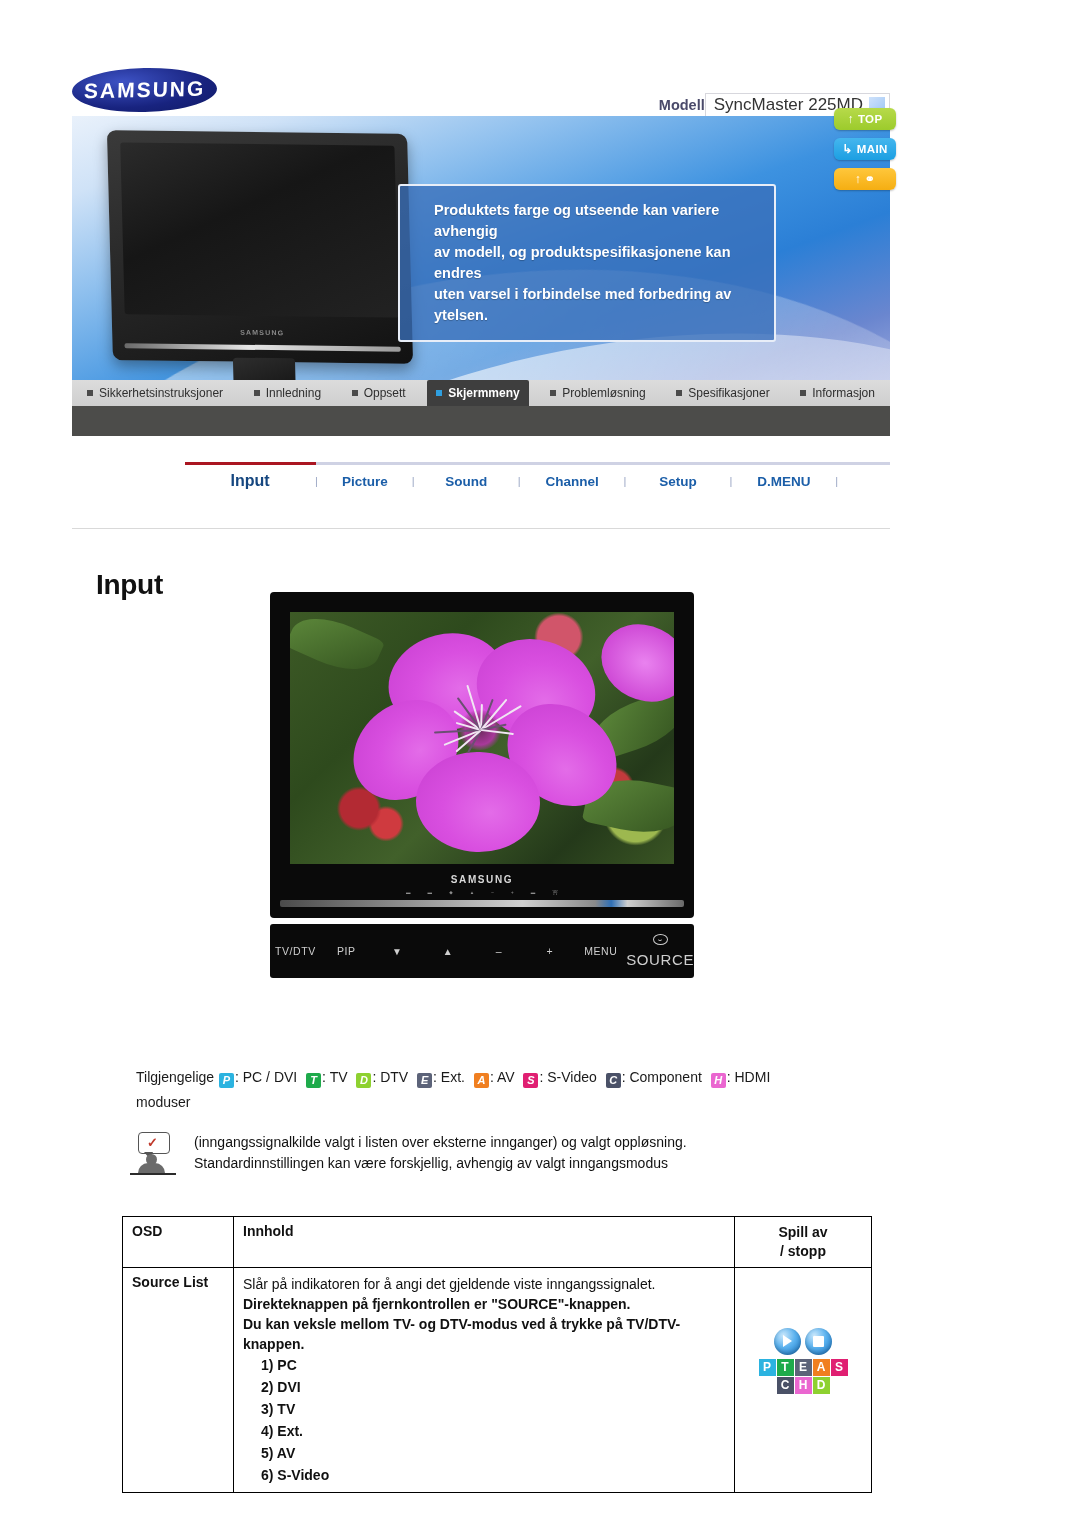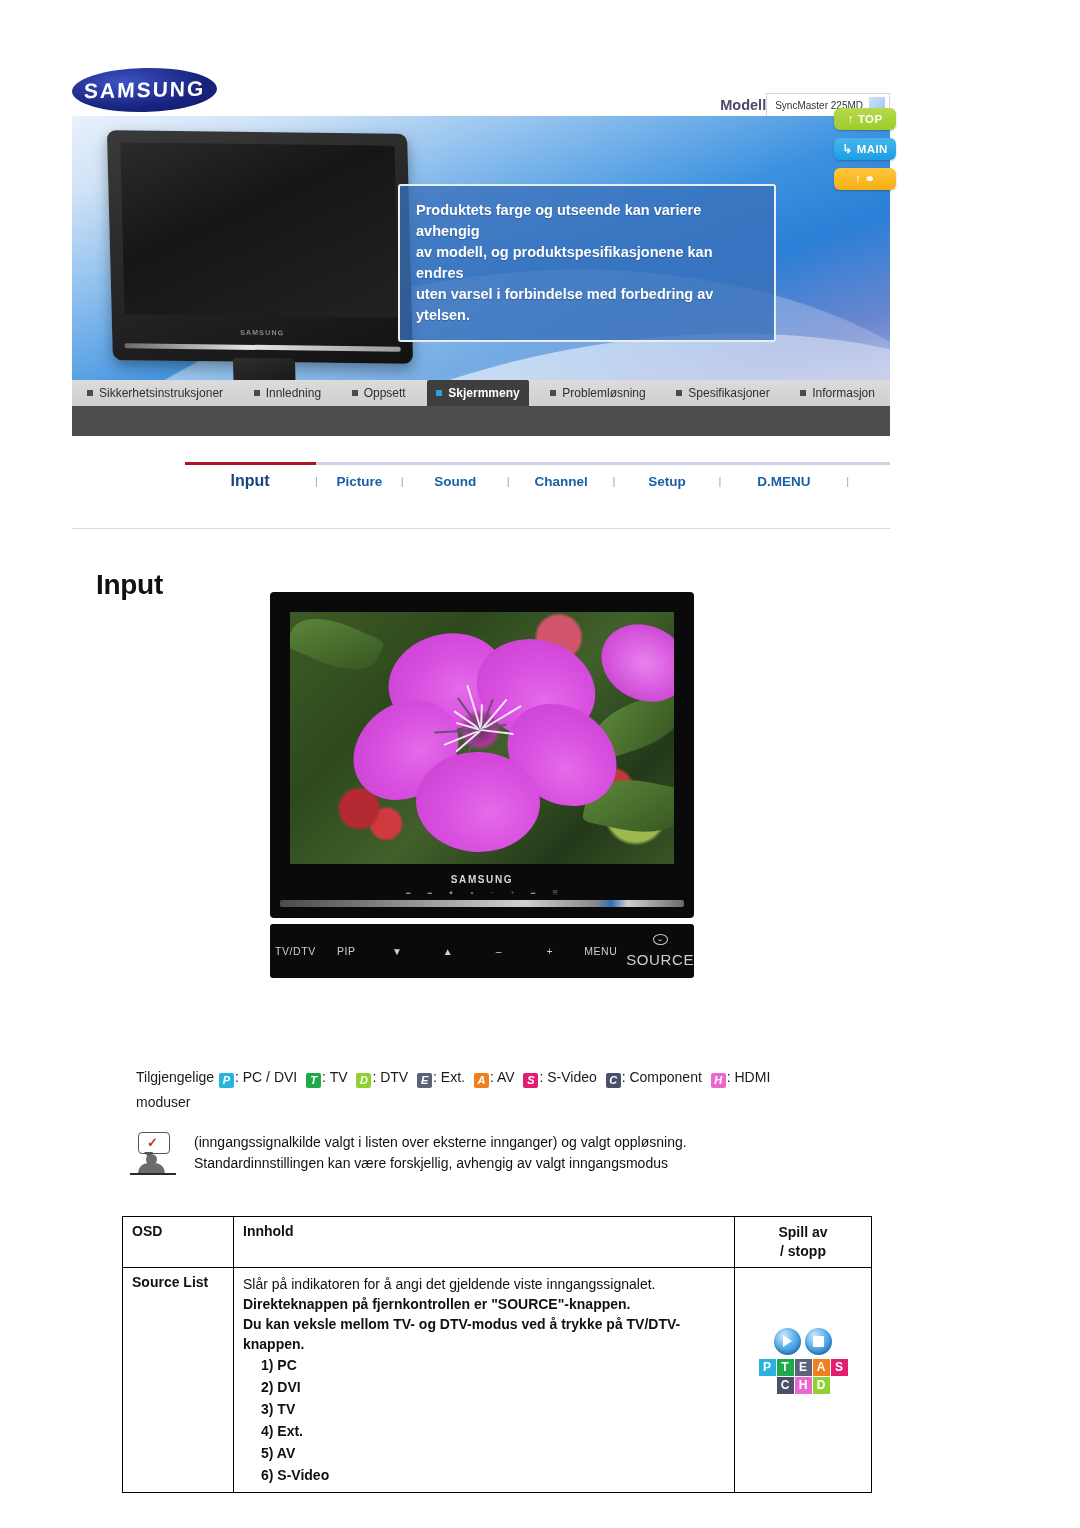--- a/index.html
+++ b/index.html
@@ -31,21 +31,21 @@
 
   .model-row{
     position:absolute;right:0px;top:32px;height:26px;
     display:flex;align-items:center;gap:0;
   }
   .model-label{font-size:14.5px;font-weight:bold;color:#4a4a6a;}
   .model-box{
     border:1px solid #d7d7dd;background:#fff;height:22px;
     display:flex;align-items:center;padding:0 4px 0 8px;gap:6px;
   }
-  .model-value{font-size:10px;color:#333;}
+  .model-value{font-size:17px;color:#333;}
   .model-swatch{width:16px;height:16px;background:linear-gradient(135deg,#cfe2fb,#9ec6f5);}
 
   .banner{
     position:absolute;left:0;top:56px;width:818px;height:264px;
     overflow:hidden;
     background:linear-gradient(160deg,#e9f1fb 0%,#cfe2f7 14%,#8fc0ee 32%,#3d92e0 55%,#2b7fd6 70%,#6a86cf 88%,#9aa8dd 100%);
   }
   .banner .swoosh{position:absolute;border-radius:50%;}
   .sw1{
     width:1100px;height:700px;left:-120px;top:160px;
@@ -87,21 +87,21 @@
   .mon-neck{
     position:absolute;left:120px;bottom:-30px;width:62px;height:34px;
     background:linear-gradient(160deg,#2e2e2e,#141414);border-radius:4px;
   }
 
   .notice{
     position:absolute;left:326px;top:68px;width:378px;
     background:rgba(58,112,186,.78);
     border:2px solid #e8eef8;
     border-radius:3px;
-    padding:14px 16px;
+    padding:14px 34px;
     box-sizing:border-box;
   }
   .notice p{
     margin:0;color:#fff;font-size:14.5px;line-height:21px;font-weight:bold;
     text-shadow:0 1px 1px rgba(0,0,0,.25);
   }
 
   
   .sidebtns{position:absolute;right:-6px;top:48px;display:flex;flex-direction:column;gap:8px;}
   .sbtn{
@@ -368,29 +368,29 @@
 </div>
 <div class="navbar-bottom"></div>
 
 <div class="submenu-wrap">
   <div class="submenu-rule">
     <div class="red"></div>
   </div>
   <div class="submenu">
     <span class="mi sel" style="width:130px">Input</span>
     <span class="sep">|</span>
-    <span class="mi" style="width:83px">Picture</span>
+    <span class="mi" style="width:94px">Picture</span>
     <span class="sep">|</span>
     <span class="mi" style="width:103px">Sound</span>
     <span class="sep">|</span>
     <span class="mi" style="width:103px">Channel</span>
     <span class="sep">|</span>
     <span class="mi" style="width:103px">Setup</span>
     <span class="sep">|</span>
-    <span class="mi" style="width:125px">D.MENU</span>
+    <span class="mi" style="width:103px">D.MENU</span>
     <span class="sep">|</span>
   </div>
 </div>
 
 <div class="hr-light"></div>
 
 <h1 class="page-title">Input</h1>
 
 <div class="photo">
   <div class="tv">

